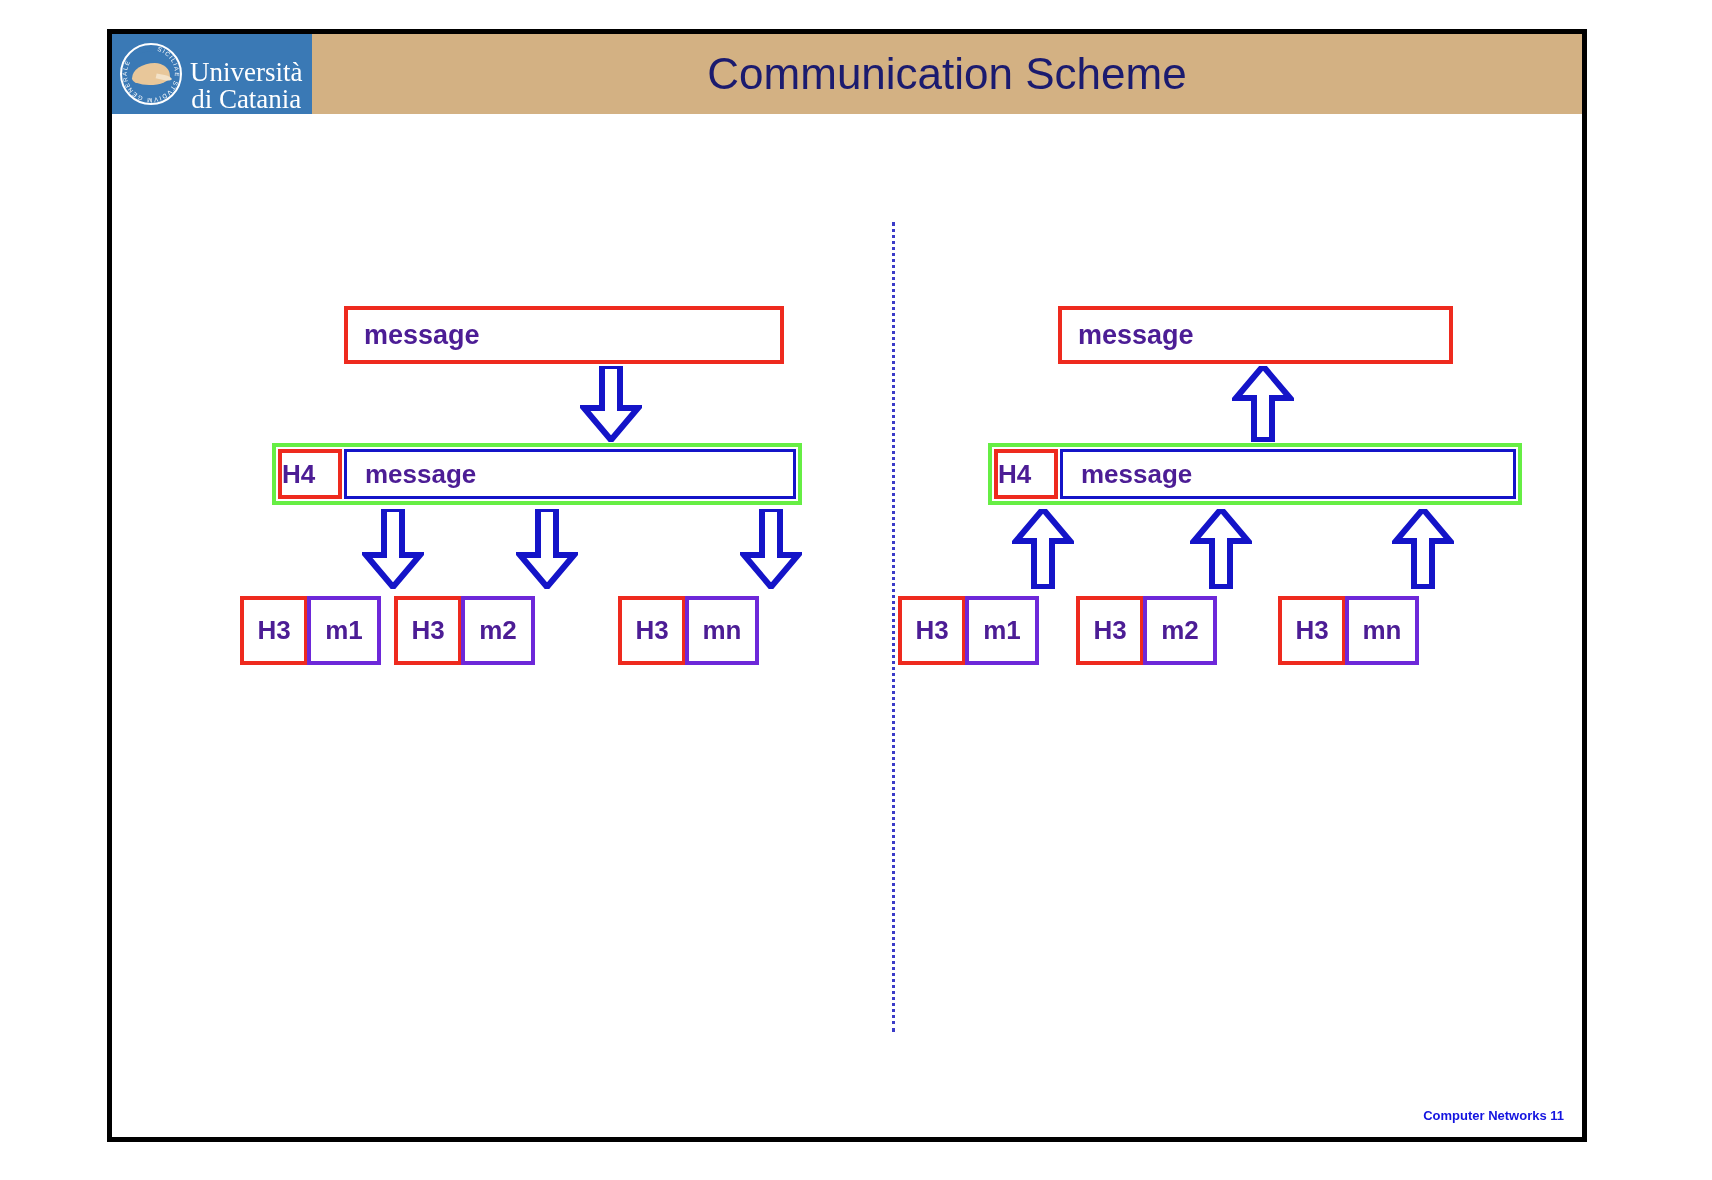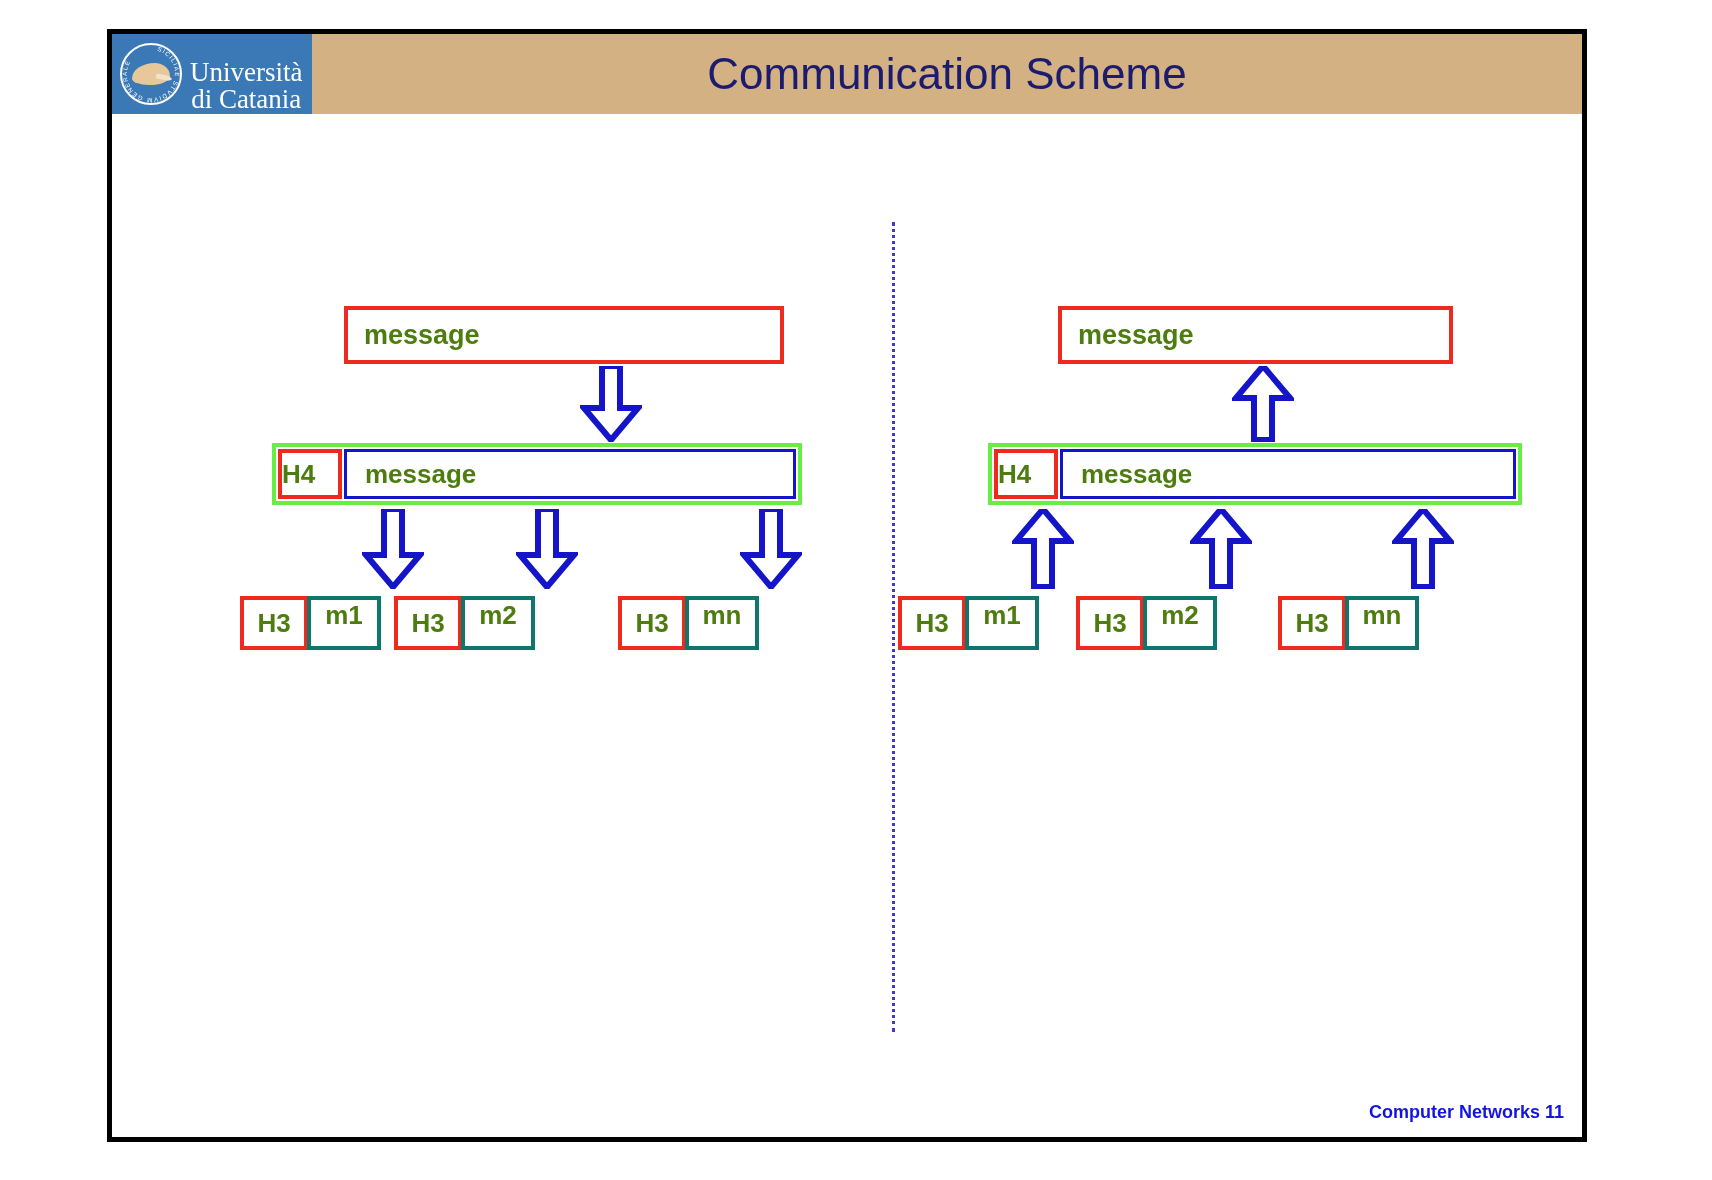--- a/index.html
+++ b/index.html
@@ -142,21 +142,21 @@
   
   .box {
     position: absolute;
     box-sizing: border-box;
     display: flex;
     align-items: center;
     background: #ffffff;
   }
   .box-label {
     font-weight: bold;
-    color: #4d7c0f;
+    color: #4c1d95;
     font-size: 26px;
     font-family: "Liberation Sans", sans-serif;
     white-space: nowrap;
   }
 
   .msg-top {
     border: 4px solid #ee2a1e;
     height: 58px;
     padding-left: 16px;
   }
@@ -193,55 +193,56 @@
     box-sizing: border-box;
     display: flex;
     align-items: center;
     padding-left: 18px;
     background: #ffffff;
   }
 
   
   .seg {
     position: absolute;
-    height: 54px;
+    height: 69px;
     display: flex;
   }
   .seg .h {
     width: 68px;
     border: 4px solid #ee2a1e;
     box-sizing: border-box;
     display: flex;
     align-items: center;
     justify-content: center;
     background: #ffffff;
   }
   .seg .m {
     width: 74px;
-    border: 4px solid #0f766e;
-    box-sizing: border-box;
-    display: flex;
+    border: 4px solid #6d28d9;
+    box-sizing: border-box;
+    display: flex;
+    align-items: center;
     justify-content: center;
     background: #ffffff;
     margin-left: -1px;
   }
 
   
   .arrow {
     position: absolute;
   }
   .arrow svg { display: block; }
 
   
   #footer {
     position: absolute;
     right: 18px;
     bottom: 14px;
     color: #1414e0;
-    font-size: 18px;
+    font-size: 13px;
     font-weight: bold;
     font-family: "Liberation Sans", sans-serif;
     white-space: nowrap;
     margin-left: 32px;
   }
 </style>
 </head>
 <body>
 
 <div id="slide">

